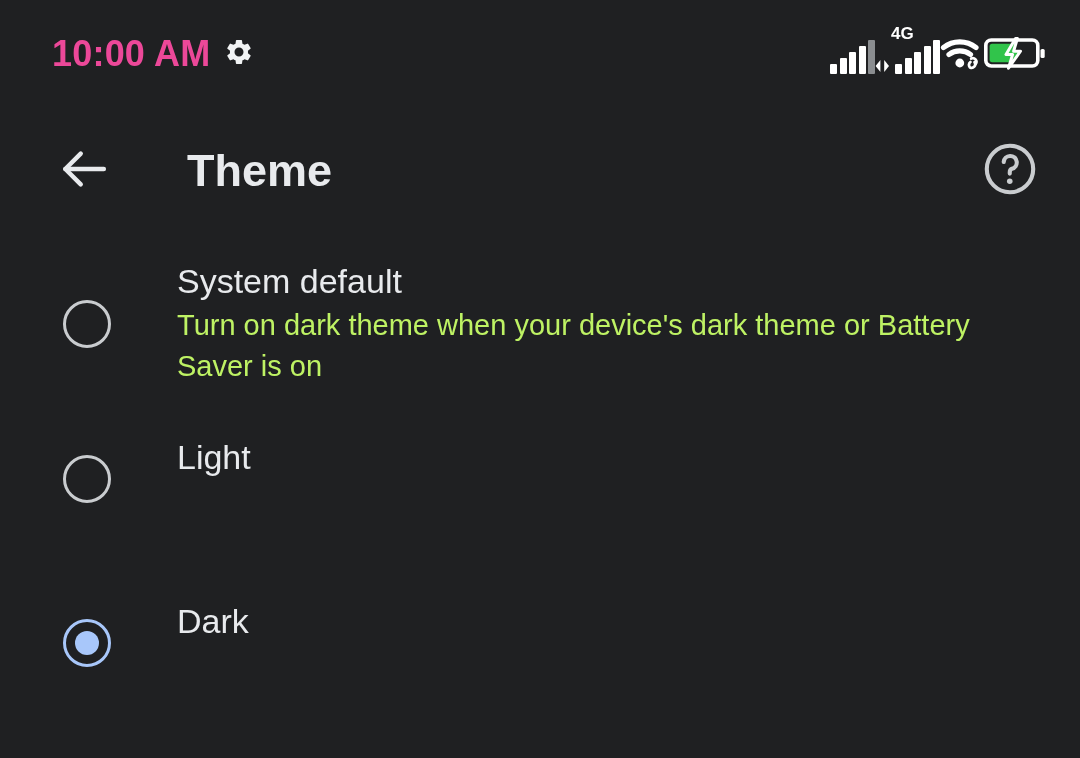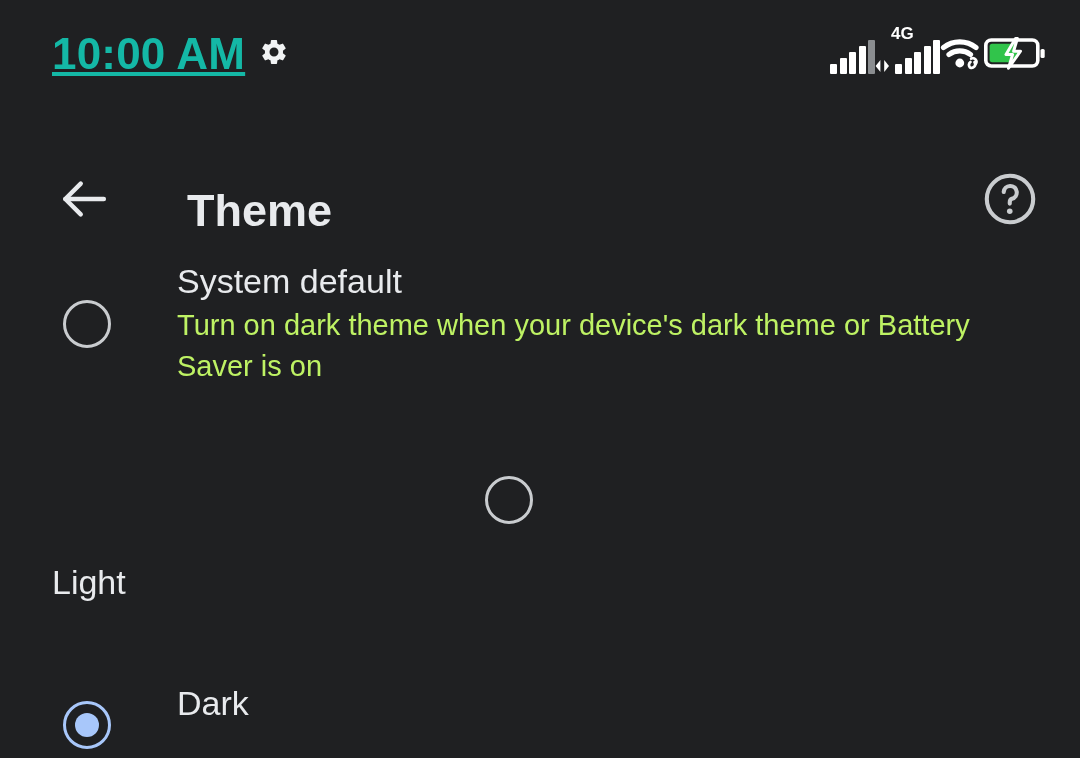--- a/index.html
+++ b/index.html
@@ -15,47 +15,46 @@
   #status-bar{
     position:relative;
     height:108px;
     display:flex;
     align-items:center;
     justify-content:space-between;
     padding:0 34px 0 52px;
   }
   #status-left{ display:flex; align-items:center; gap:14px; }
   #clock{
-    font-size:44px;
+    font-size:36px;
     font-weight:700;
-    color:#14b8a6;
+    color:#ec4899;
     letter-spacing:.2px;
     line-height:1;
-    text-decoration:underline;
   }
   #status-right{ display:flex; align-items:flex-end; }
 
   .sig{ display:flex; align-items:flex-end; gap:2.5px; height:34px; }
   .sig i{ display:block; width:7px; background:#ffffff; border-radius:1px; }
   .sig i.b1{ height:10px; } .sig i.b2{ height:16px; }
   .sig i.b3{ height:22px; } .sig i.b4{ height:28px; }
   .sig i.b5{ height:34px; } .sig i.dim{ background:#8a8d90; }
 
   #signal-4g-group{ position:relative; display:flex; align-items:flex-end; gap:4px; }
   #label-4g{
     position:absolute; top:-15px; left:16px;
     font-size:17px; font-weight:700; color:#ffffff; line-height:1;
   }
   #data-arrows{ display:flex; align-items:flex-end; gap:2px; height:34px; padding-bottom:1px; }
 
   
   #app-bar{
     height:125px;
     display:flex;
-    align-items:flex-end;
+    align-items:center;
     padding:0 38px 0 52px;
   }
   #back-button{ width:64px; height:64px; display:flex; align-items:center; justify-content:center; }
   #page-title{
     font-size:45px;
     color:#e8eaed;
     margin-left:71px;
     line-height:1;
     white-space:nowrap;
   }
@@ -101,21 +100,21 @@
   }
   .option-sub{
     font-size:29px;
     color:#bef264;
     line-height:1.42;
     max-width:845px;
     margin-top:4px;
   }
 
   #row-system{ margin-top:18px; }
-  #row-light{ margin-top:50px;flex-direction:column; }
+  #row-light{ margin-top:50px; }
   #row-dark{ margin-top:80px; }
   #row-light .option-title, #row-dark .option-title{ padding-top:0; }
 </style>
 </head>
 <body>
 
 <div id="status-bar">
 
   <div id="status-left">
     <span id="clock">10:00 AM</span>

